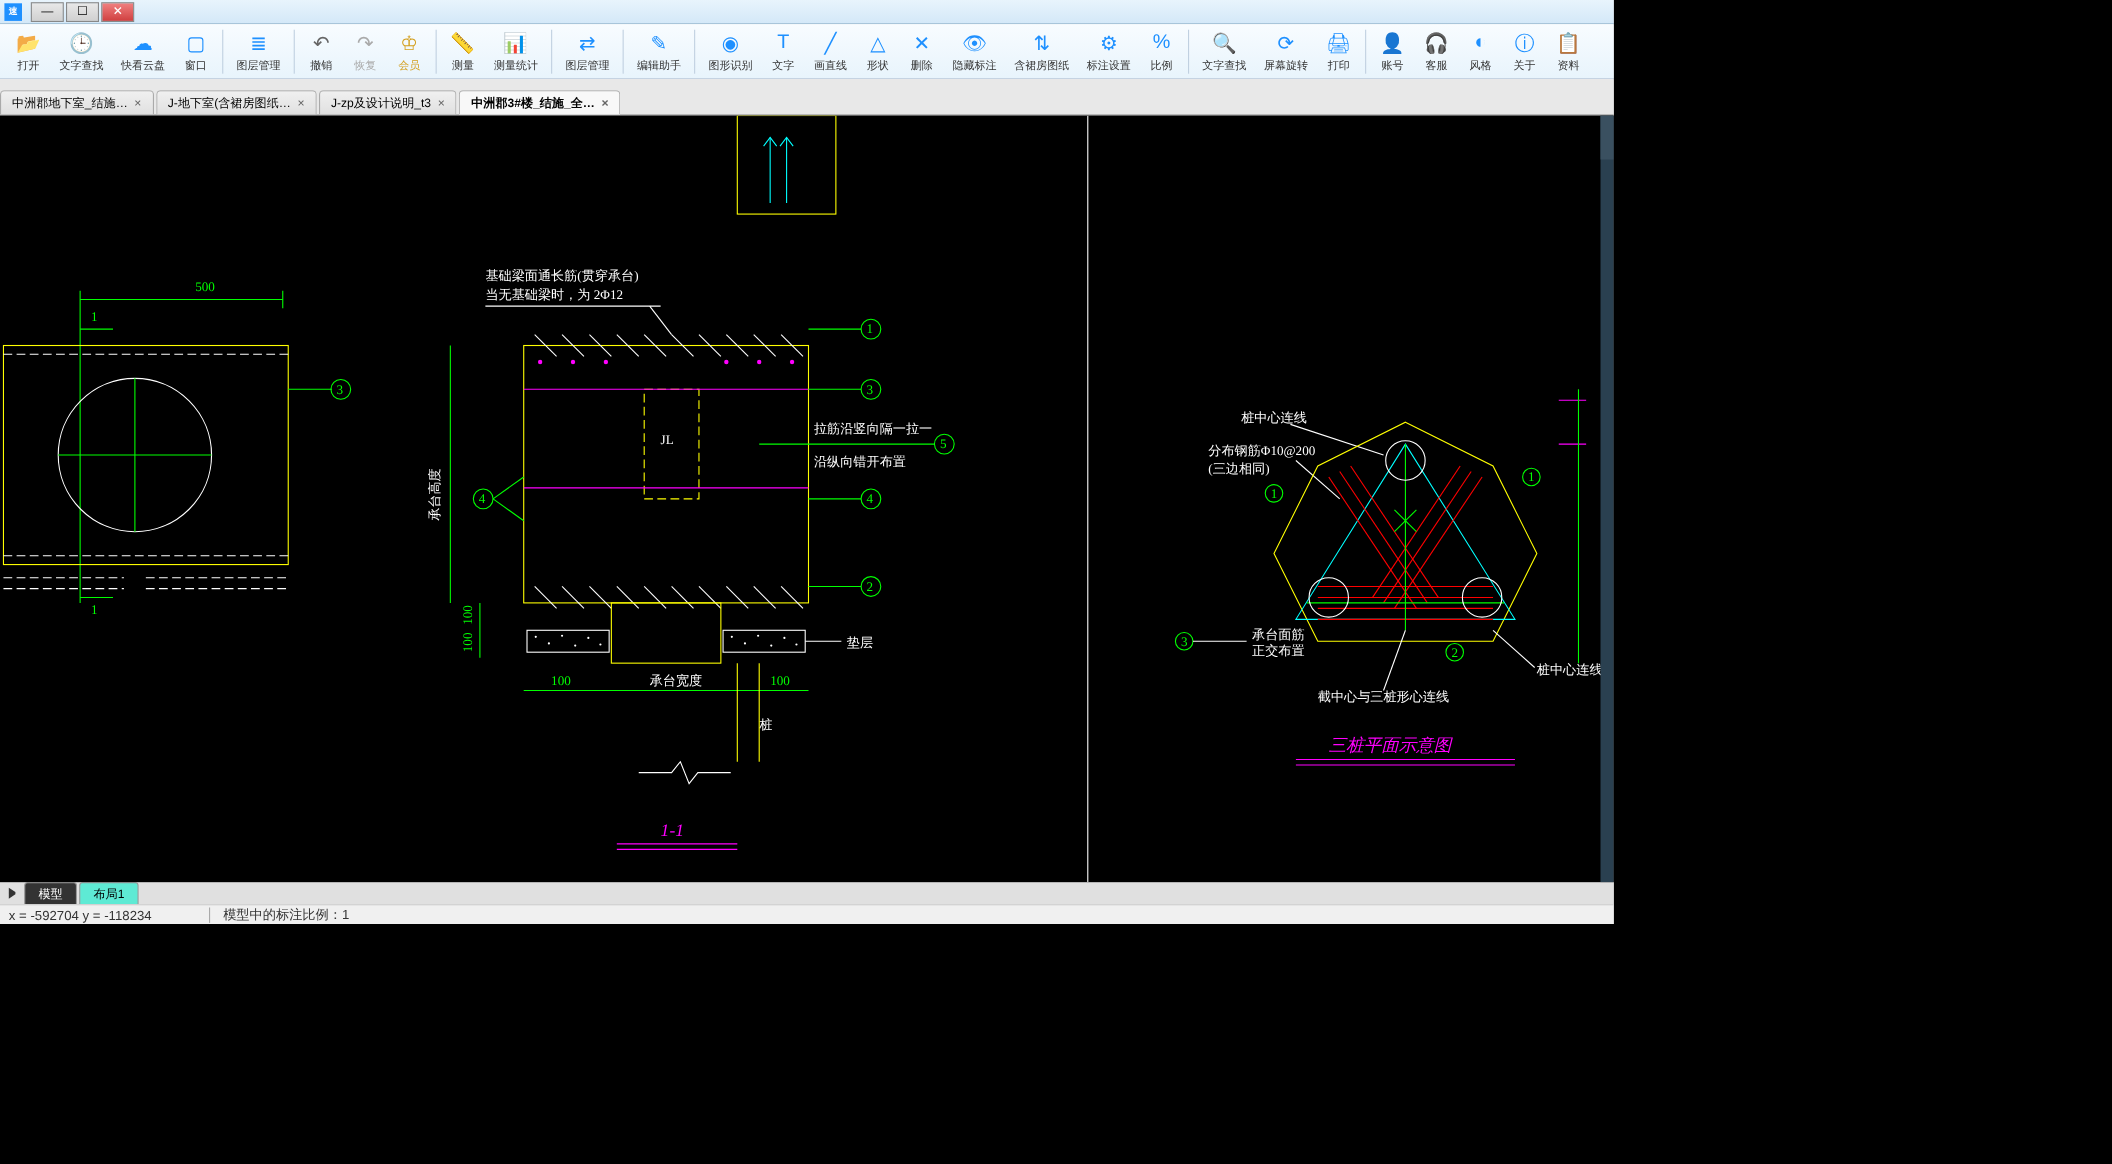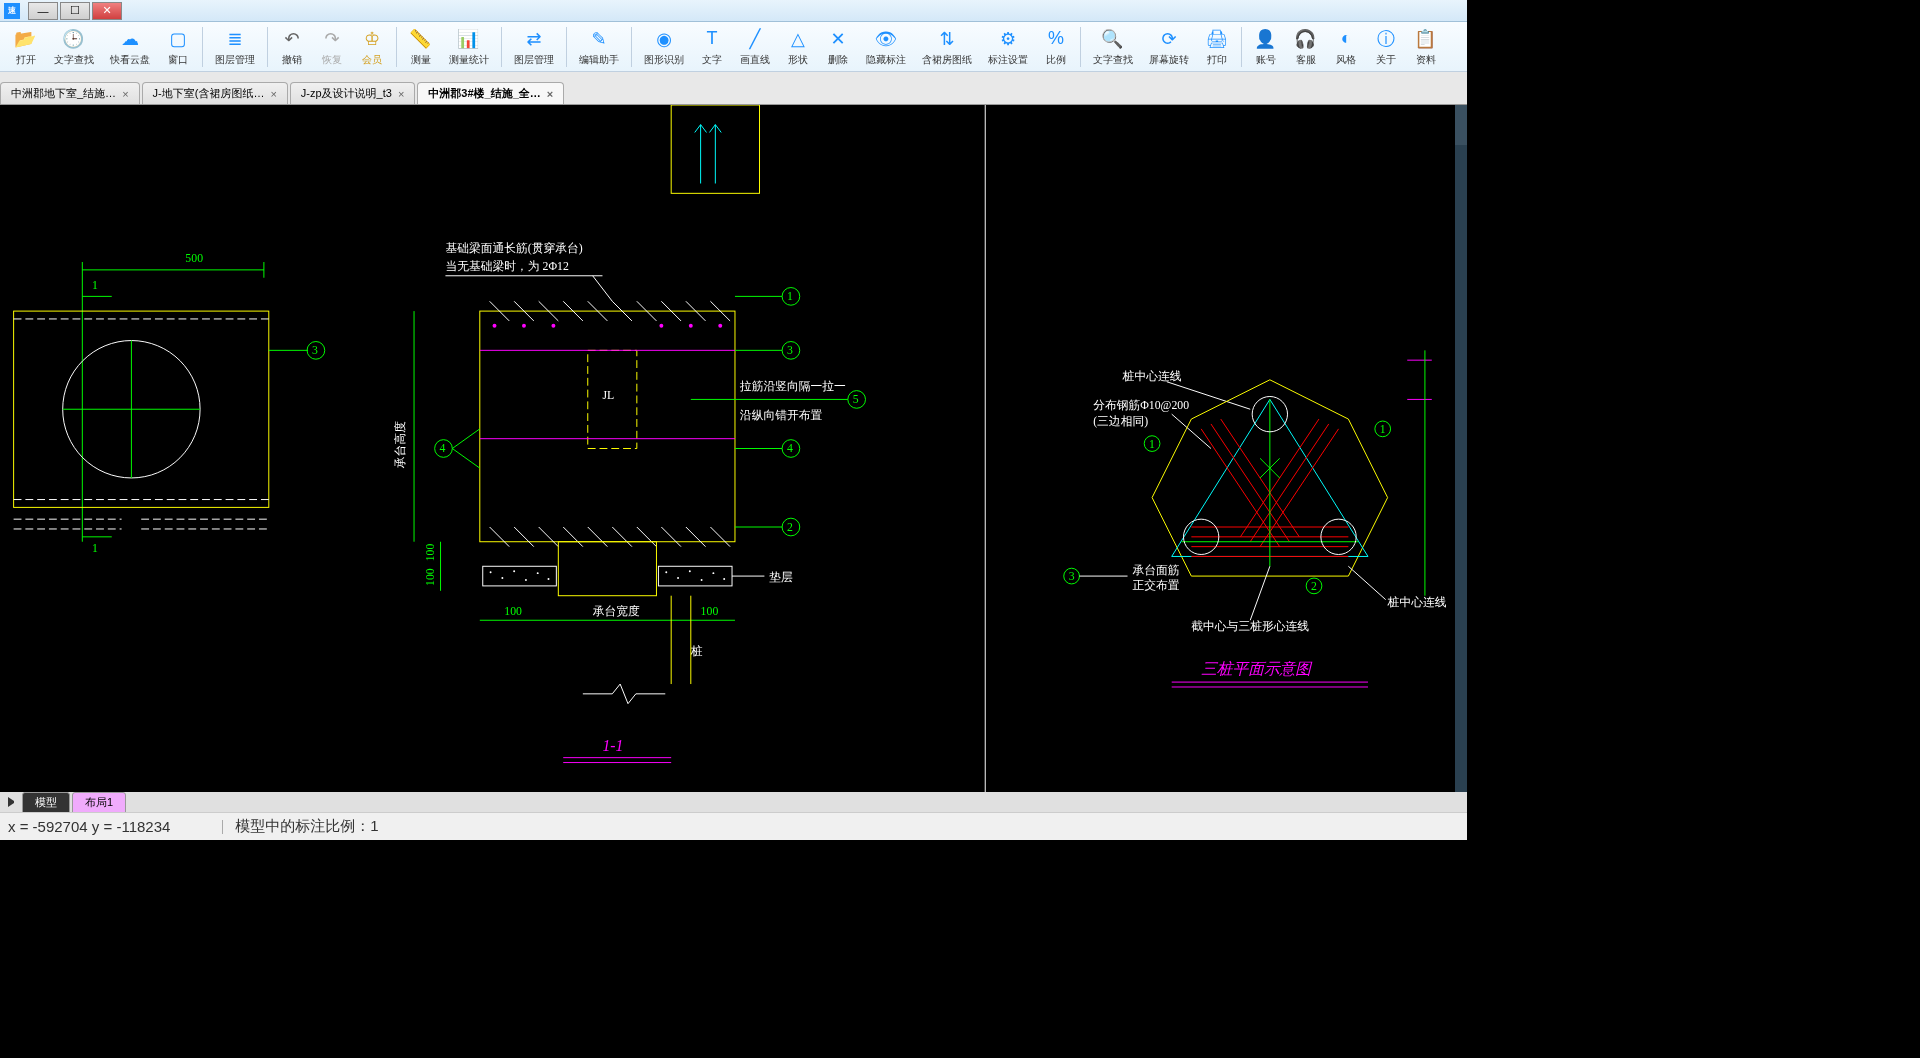--- a/index.html
+++ b/index.html
@@ -20,23 +20,23 @@
 .tbtn.vip .lbl { color:#d4a020; }
 .tbtn.disabled .lbl { color:#aaa; }
 .sep { width:1px; height:40px; background:#c0d0e0; margin:0 4px; }
 .tabbar { height:33px; background:#e8e8e8; display:flex; align-items:flex-end; border-bottom:1px solid #999; }
 .tab { height:22px; padding:0 10px; display:flex; align-items:center; background:linear-gradient(#f0f0f0,#e0e0e0); border:1px solid #aaa; border-bottom:none; margin-right:2px; font-size:11px; cursor:pointer; border-radius:4px 4px 0 0; }
 .tab.active { background:#f8f8f8; font-weight:bold; }
 .tab .tx { cursor:pointer; margin-left:6px; color:#666; }
 .canvas-area { flex:1; background:#000; position:relative; overflow:hidden; }
 .canvas-area svg { width:100%; height:100%; }
 .bottom-tabs { height:20px; background:#e0e0e0; display:flex; align-items:center; padding-left:8px; }
-.btab { padding:2px 12px; font-size:11px; border:1px solid #999; background:#f0abfc; margin-right:2px; cursor:pointer; border-radius:3px 3px 0 0; }
+.btab { padding:2px 12px; font-size:11px; border:1px solid #999; background:#5eead4; margin-right:2px; cursor:pointer; border-radius:3px 3px 0 0; }
 .btab.active { background:#333; color:#fff; }
-.statusbar { height:28px; background:#f0f0f0; display:flex; align-items:center; padding:0 8px; font-size:15px; color:#333; border-top:1px solid #ccc; }
+.statusbar { height:18px; background:#f0f0f0; display:flex; align-items:center; padding:0 8px; font-size:12px; color:#333; border-top:1px solid #ccc; }
 .statusbar .coord { margin-right:40px; }
 .rightpanel { position:absolute; right:0; top:0; width:12px; height:100%; background:#2a4050; }
 .rp-item { width:12px; height:40px; background:#3a5060; margin-bottom:2px; }
 svg text { font-family:SimSun,serif; }
 .dwg-text { fill:#fff; font-size:12px; }
 .dwg-text-g { fill:#00ff00; font-size:12px; }
 .dwg-text-t { fill:#ff00ff; font-size:16px; font-style:italic; }
 .dwg-line-w { stroke:#fff; stroke-width:1; fill:none; }
 .dwg-line-y { stroke:#ffff00; stroke-width:1; fill:none; }
 .dwg-line-c { stroke:#00ffff; stroke-width:1; fill:none; }

